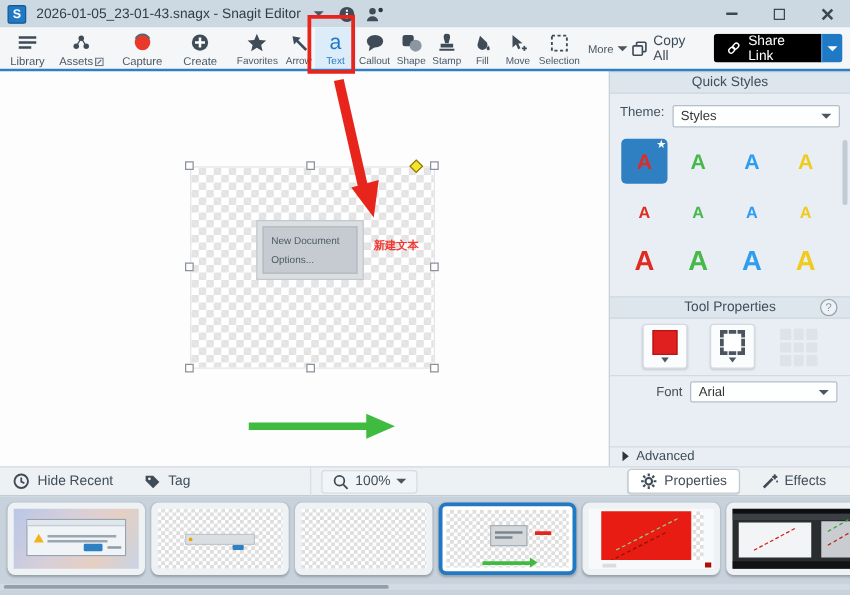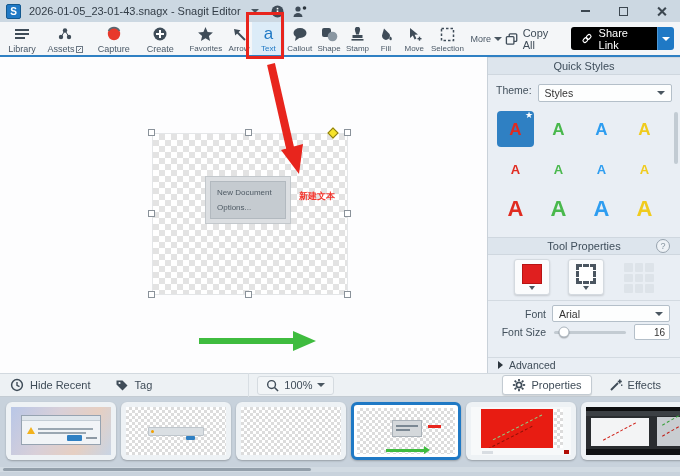--- a/index.html
+++ b/index.html
@@ -437,28 +437,20 @@
     <div class="p-div" style="top:243px"></div>
 
     <div class="prop-row" style="top:241px;margin-top:7px">
       <span class="prop-label">Font</span>
       <div class="select" style="margin-left:6px;margin-right:10px;height:17px">
           <span>Arial</span>
           <span class="caret"></span>
         </div>
     </div>
 
-    <div class="prop-row" style="top:266px">
-      <span class="prop-label">Font Size</span>
-      <div class="slider">
-          <div class="slider-track"></div>
-          <div class="slider-knob" style="left:14%"></div>
-        </div>
-      <div class="value-box">16</div>
-    </div>
 
 
     <div class="p-div" style="top:300px"></div>
     <div class="adv-row">
       <span class="adv-tri"></span>
       <span class="adv-label">Advanced</span>
     </div>
   </div>
 
   <div class="statusbar">

